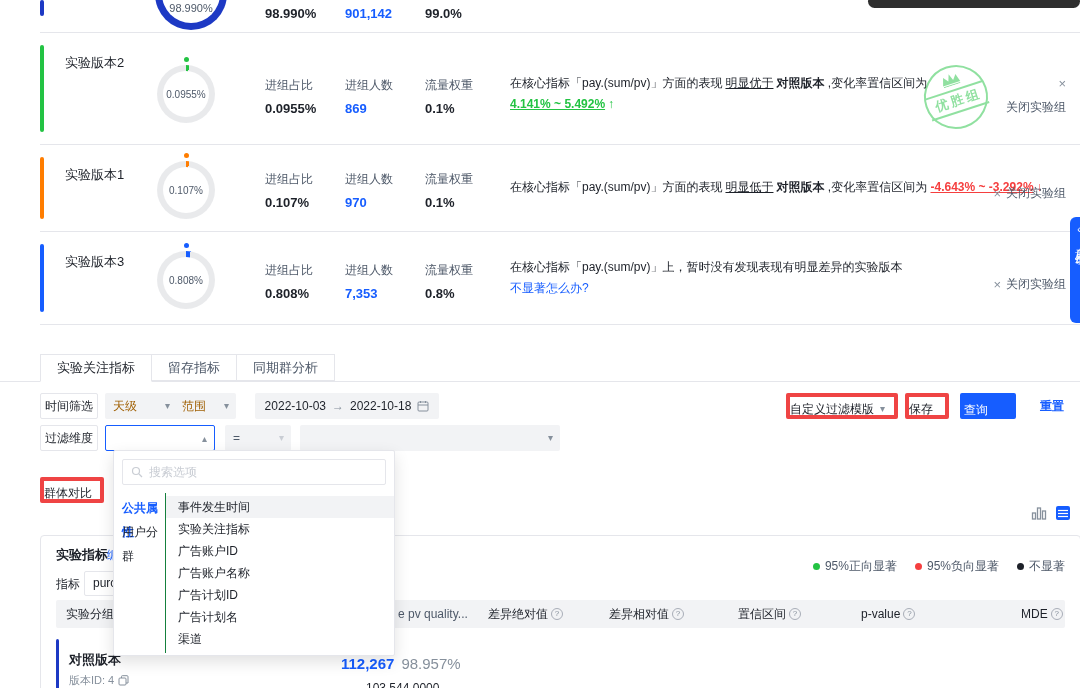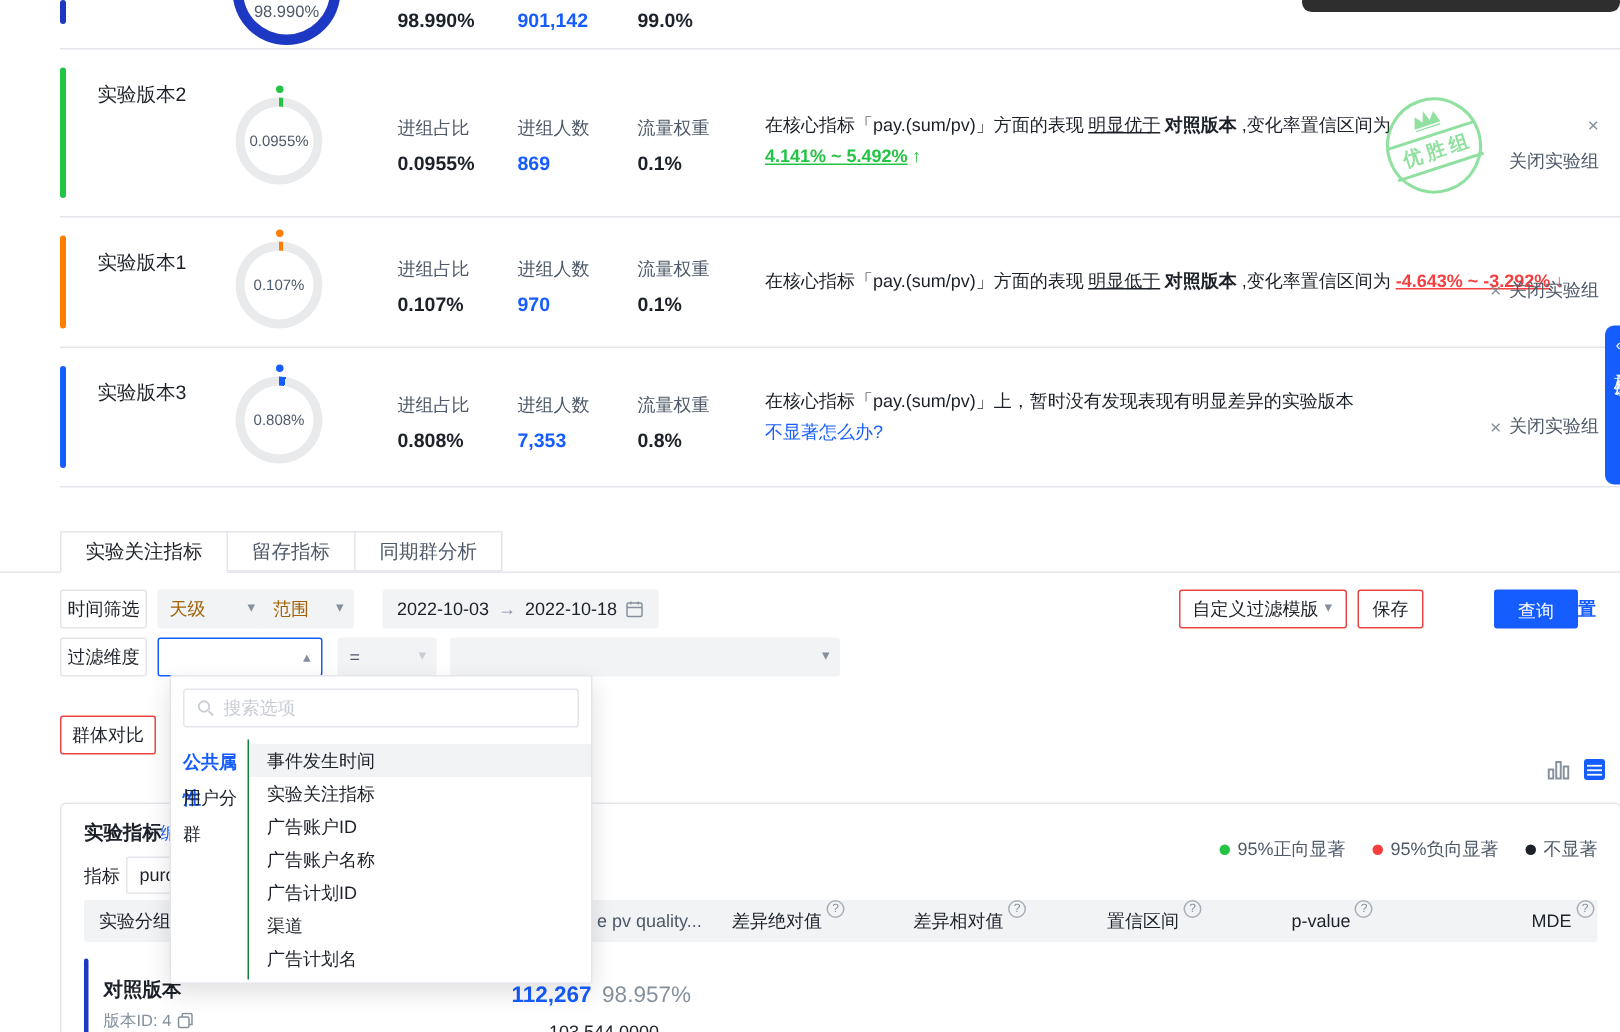--- a/index.html
+++ b/index.html
@@ -71,42 +71,42 @@
 .sel::after{content:"▾";position:absolute;right:7px;color:#86909c;font-size:10px}
 #sel-gran{left:105px;top:393px;width:72px}
 #sel-range{left:174px;top:393px;width:62px}
 #date-box{position:absolute;left:255px;top:393px;width:184px;height:26px;line-height:26px;background:#f2f3f5;border-radius:2px;display:flex;align-items:center;justify-content:center;gap:6px;cursor:pointer}
 #date-box .darr{color:#86909c}
 #sel-open{left:105px;top:425px;width:110px;background:#fff;border:1px solid var(--blue)}
 #sel-open::after{content:"▴"}
 #sel-eq{left:225px;top:425px;width:66px;color:#4e5969}
 #sel-eq::after{color:#c9cdd4}
 #sel-val{left:300px;top:425px;width:260px}
-.btn{position:absolute;height:26px;line-height:24px;border:1px solid #ef4444;border-radius:2px;background:#fff;text-align:center;cursor:pointer}
+.btn{position:absolute;height:26px;line-height:24px;border:4px solid #ef4444;border-radius:2px;background:#fff;text-align:left;cursor:pointer}
 #btn-template{left:786px;top:393px;width:112px;padding-right:10px}
 #btn-template::after{content:"▾";position:absolute;right:9px;color:#86909c;font-size:10px}
 #btn-save{left:905px;top:393px;width:44px}
-#btn-query{left:996px;top:393px;width:56px;background:var(--blue);border-color:var(--blue);color:#fff;line-height:26px}
+#btn-query{left:960px;top:393px;width:56px;background:var(--blue);border-color:var(--blue);color:#fff;line-height:26px}
 #link-reset{position:absolute;left:1040px;top:398px;color:var(--blue);font-weight:700;cursor:pointer}
 #btn-cohort{left:40px;top:477px;width:64px}
 
 .icon-btn{position:absolute;top:504px;width:18px;height:18px;cursor:pointer}
 #icon-chart{left:1030px}
 #icon-table{left:1054px}
 
 #card{position:absolute;left:40px;right:-1px;top:535px;height:158px;border:1px solid #e5e6eb;border-radius:4px;background:#fff}
 #m-title{position:absolute;left:15px;top:10px;font-weight:700;font-size:13px}
 #m-edit{position:absolute;left:66px;top:11px;color:var(--blue);cursor:pointer}
 #legend{position:absolute;right:15px;top:22px;display:flex;gap:18px;align-items:center}
 .lg{display:flex;align-items:center;gap:5px;color:#4e5969}
 .lg .d{width:7px;height:7px;border-radius:50%}
 #m-metric-label{position:absolute;left:15px;top:40px}
 #m-metric-select{position:absolute;left:43px;top:35px;width:260px;height:25px;line-height:23px;border:1px solid #e5e6eb;border-radius:2px;background:#fff;padding:0 8px;cursor:pointer}
 #thead{position:absolute;left:15px;right:15px;top:64px;height:28px;background:#f2f3f5;border-radius:2px;color:#1d2129}
-#thead .th{position:absolute;top:0;line-height:28px;display:flex;gap:3px}
+#thead .th{position:absolute;top:0;line-height:28px;display:flex;align-items:center;gap:3px}
 #thead .h0{left:10px}#thead .h1{left:342px;color:#4e5969}#thead .h2{left:432px}
 #thead .h3{left:553px}#thead .h4{left:682px}#thead .h5{left:805px}#thead .h6{left:965px}
 .q{width:12px;height:12px;border:1px solid #a9aeb8;border-radius:50%;font-size:8px;line-height:10px;text-align:center;color:#86909c;display:inline-block}
 .q::after{content:"?"}
 #trow-edge{position:absolute;left:15px;top:103px;width:3px;height:52px;border-radius:2px;background:var(--navy)}
 #trow-name{position:absolute;left:28px;top:115px;font-weight:700;font-size:13px}
 #trow-vid{position:absolute;left:28px;top:137px;color:#86909c;display:flex;align-items:center;gap:4px;font-size:11px}
 #trow-vals{position:absolute;left:300px;top:119px;display:flex;align-items:baseline;gap:7px}
 #trow-vals .main{color:var(--blue);font-weight:700;font-size:15px}
 #trow-vals .pct{color:#86909c;font-size:15px}
@@ -368,18 +368,18 @@
     <div id="groups">
       <div class="group active">公共属性</div>
       <div class="group">用户分群</div>
     </div>
     <div id="options">
       <div class="option hover">事件发生时间</div>
       <div class="option">实验关注指标</div>
       <div class="option">广告账户ID</div>
       <div class="option">广告账户名称</div>
       <div class="option">广告计划ID</div>
+      <div class="option">广告计划名</div>
       <div class="option">渠道</div>
-      <div class="option">广告计划名</div>
       <div class="option">软件地区</div>
     </div>
   </div>
 </div>
 
 </body></html>

